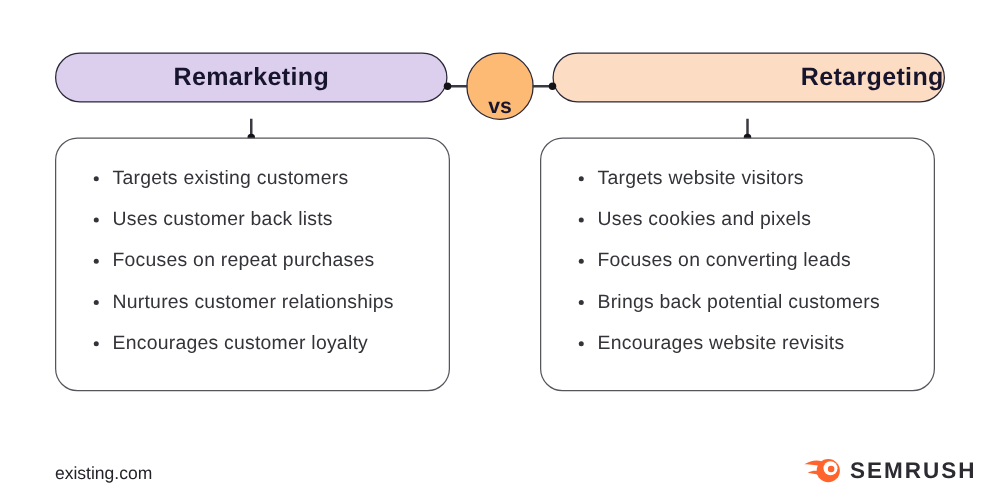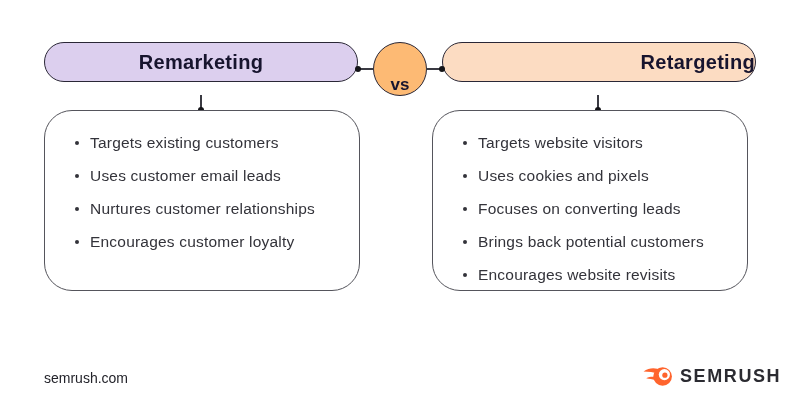--- a/index.html
+++ b/index.html
@@ -31,22 +31,22 @@
   .conn-v{width:1.5px;height:15px;top:95px;}
   .conn-v.left{left:200px;}
   .conn-v.right{left:597px;}
   .dot{position:absolute;width:6px;height:6px;border-radius:50%;background:#141418;}
   .dot-pill-left{left:355px;top:66px;}
   .dot-pill-right{left:439px;top:66px;}
   .dot-box-left{left:198px;top:107px;}
   .dot-box-right{left:595px;top:107px;}
   
   .box{
-    position:absolute;top:110px;width:316px;height:181px;background:#fff;
-    border:1px solid #55555c;border-radius:28px;box-sizing:border-box;
+    position:absolute;top:110px;width:316px;height:203px;background:#fff;
+    border:1px solid #55555c;border-radius:18px;box-sizing:border-box;
     padding:15px 8px 0 30px;
   }
   .box-left{left:44px;}
   .box-right{left:432px;}
   .list{list-style:none;margin:0;padding:0;}
   .list-item{display:flex;align-items:center;gap:11px;height:33px;
     font-size:15.5px;color:#33333a;letter-spacing:.2px;}
   .bullet{width:4px;height:4px;border-radius:50%;background:#33333a;flex:none;}
   
   .site{position:absolute;left:44px;top:370px;font-size:14px;color:#23232a;}
@@ -83,23 +83,27 @@
   <div class="box box-left">
     <ul class="list">
 
         <li class="list-item">
           <span class="bullet"></span>
           <span>Targets existing customers</span>
         </li>
 
         <li class="list-item">
           <span class="bullet"></span>
-          <span>Uses customer email leads</span>
+          <span>Uses customer back lists</span>
         </li>
 
+        <li class="list-item">
+          <span class="bullet"></span>
+          <span>Focuses on repeat purchases</span>
+        </li>
 
         <li class="list-item">
           <span class="bullet"></span>
           <span>Nurtures customer relationships</span>
         </li>
 
         <li class="list-item">
           <span class="bullet"></span>
           <span>Encourages customer loyalty</span>
         </li>
@@ -129,21 +133,21 @@
           <span>Brings back potential customers</span>
         </li>
 
         <li class="list-item">
           <span class="bullet"></span>
           <span>Encourages website revisits</span>
         </li>
       </ul>
   </div>
 
-  <div class="site">semrush.com</div>
+  <div class="site">existing.com</div>
 
   <div class="logo">
     <svg class="logo-icon" width="30" height="25" viewBox="0 0 30 25" xmlns="http://www.w3.org/2000/svg">
       <path d="M0.5 7.4 C6.5 3.6 13 3.4 17.8 6.6 L15.2 9.9 C10.8 7.6 5.5 7.8 0.5 7.4 Z" fill="#ff642d"></path>
       <path d="M3.2 14.2 C7.2 12.3 10.4 12.3 13.4 13.4 L12.3 16.1 C9.3 15.1 6.2 15.0 3.2 14.2 Z" fill="#ff642d"></path>
       <circle cx="19.6" cy="12.5" r="9.3" fill="#ff642d"></circle>
       <circle cx="21.4" cy="10.6" r="5.6" fill="#ffffff"></circle>
       <circle cx="21.9" cy="11.2" r="2.6" fill="#ff642d"></circle>
     </svg>
     <span class="wordmark">SEMRUSH</span>

